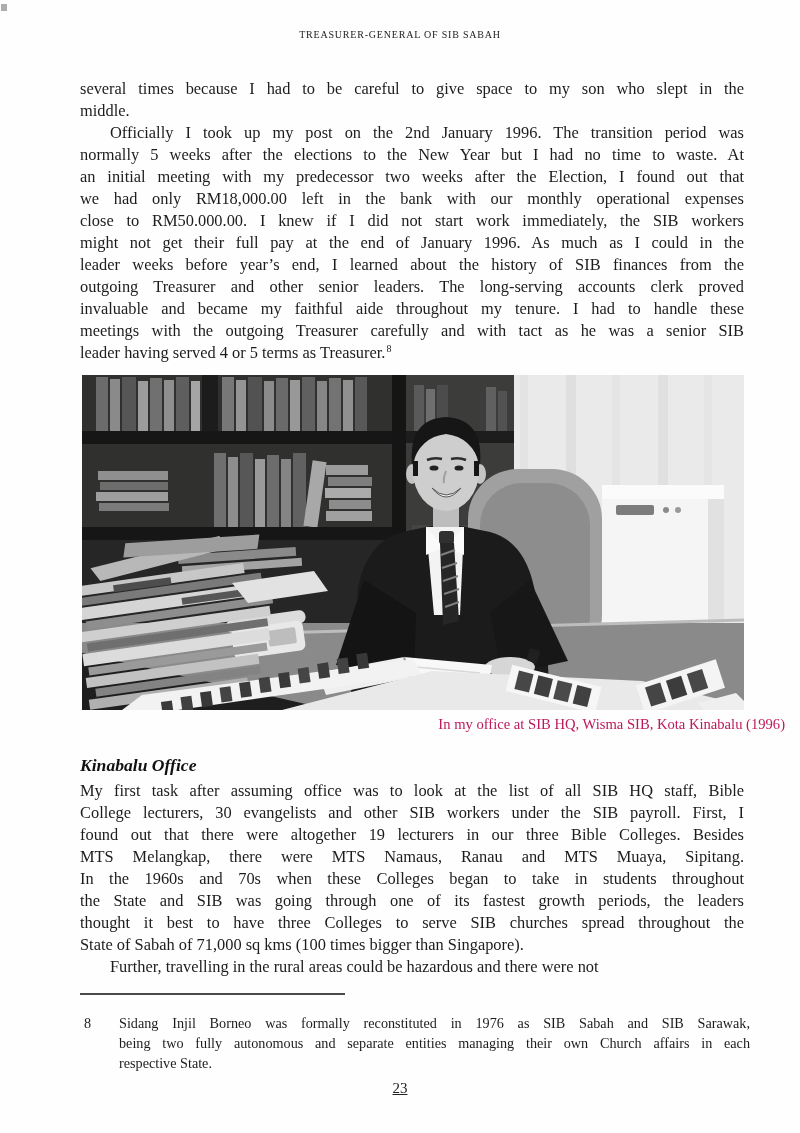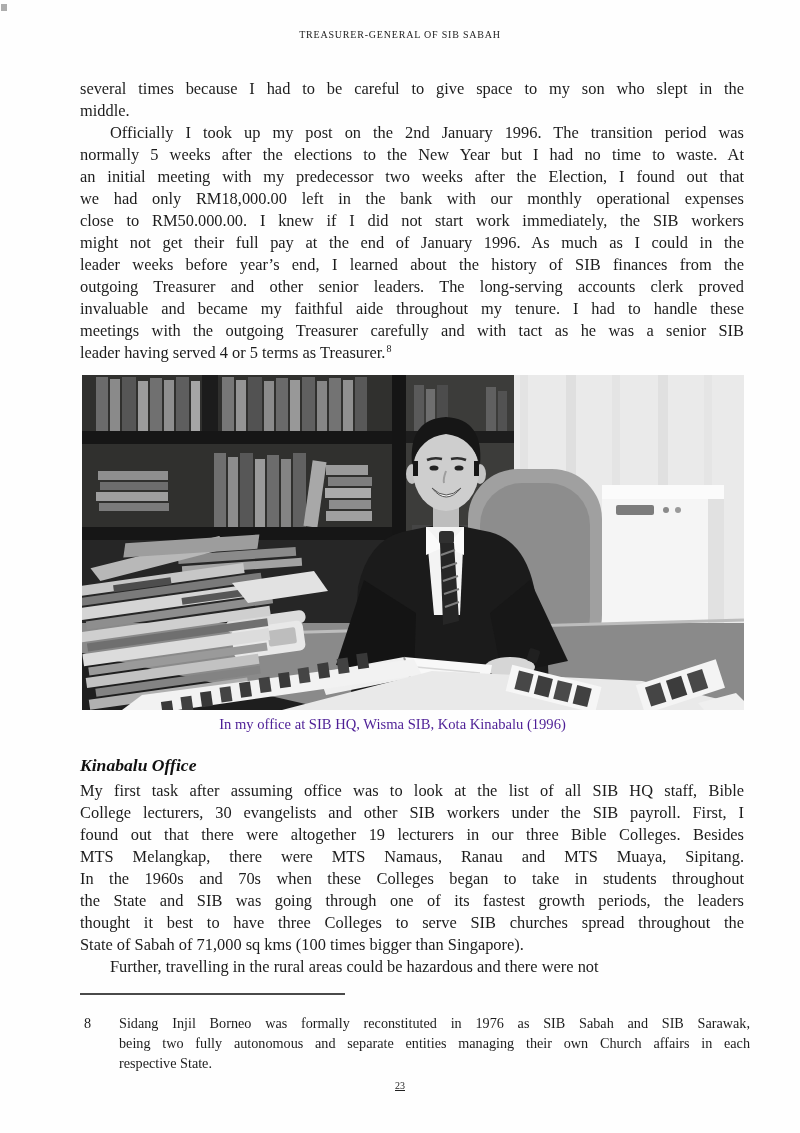--- a/index.html
+++ b/index.html
@@ -11,31 +11,31 @@
   .running-head{position:absolute;top:29px;left:0;right:0;text-align:center;
        font-size:10px;letter-spacing:.8px;color:#222;}
   .textblock{position:absolute;left:80px;width:664px;}
   .jline{height:22px;line-height:22px;font-size:16.4px;
        text-align:justify;text-align-last:justify;white-space:nowrap;overflow:visible;}
   .jline.end{text-align-last:left;}
   .jline.indent{padding-left:30px;}
   sup.fnref{font-size:10px;line-height:0;vertical-align:super;margin-left:1px;}
   .block1{top:78px;}
   .photo-wrap{position:absolute;left:82px;top:375px;width:662px;height:335px;background:#d8d8d8;}
-  .caption{position:absolute;top:716px;left:0;right:15px;text-align:center;font-size:14.6px;color:#4c1d95;}
+  .caption{position:absolute;top:716px;left:0;right:15px;text-align:right;font-size:14.6px;color:#be185d;}
   .section{top:753px;}
   .section-heading{font-size:17.6px;font-weight:bold;font-style:italic;height:27px;line-height:24px;color:#111;}
   .fn-rule{position:absolute;left:80px;top:993px;width:265px;height:2px;background:#4a4a4a;}
   .footnote{position:absolute;left:80px;top:1013px;width:664px;}
   .footnote .fn-num{position:absolute;left:4px;top:0;font-size:14.2px;line-height:20px;}
   .fn-lines{margin-left:39px;width:631px;}
   .fn-line{height:20px;line-height:20px;font-size:14.2px;
        text-align:justify;text-align-last:justify;white-space:nowrap;}
   .fn-line.end{text-align-last:left;}
-  .page-number{position:absolute;top:1080px;left:0;right:0;text-align:center;font-size:10px;color:#222;text-decoration:underline;}
+  .page-number{position:absolute;top:1080px;left:0;right:0;text-align:center;font-size:15px;color:#222;text-decoration:underline;}
 </style>
 </head>
 <body>
 
 <div class="page">
 
   <div class="scan-artifact"></div>
 
   <div class="running-head">TREASURER-GENERAL OF SIB SABAH</div>
 

